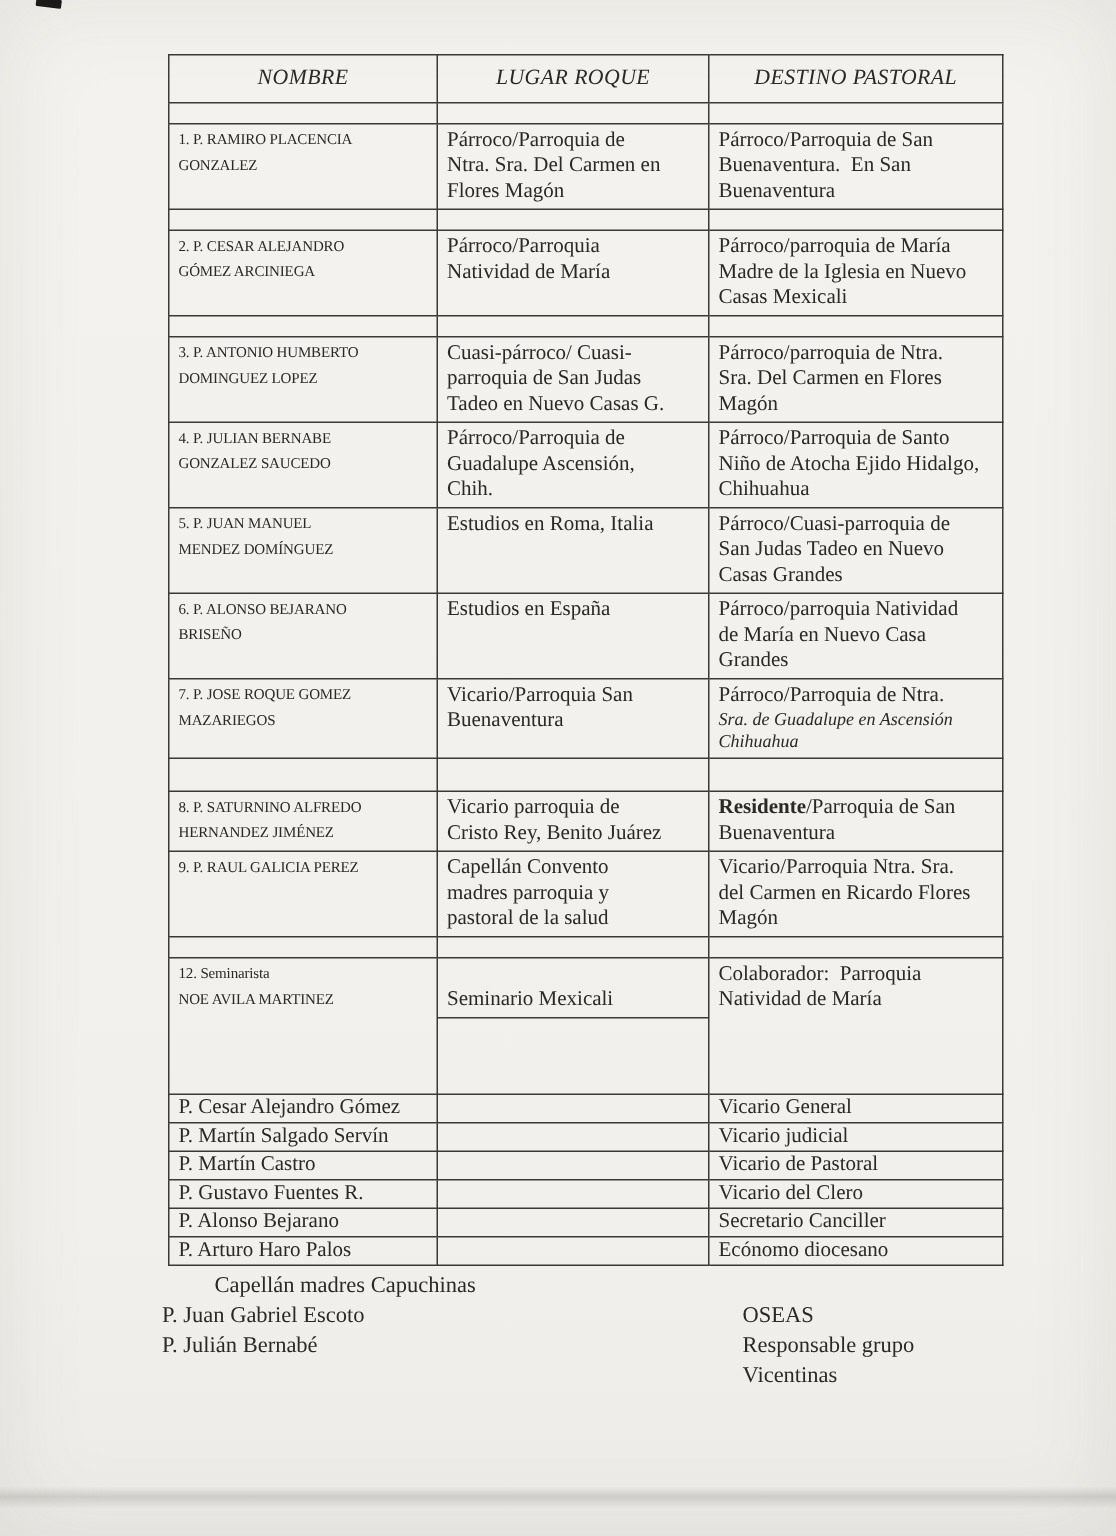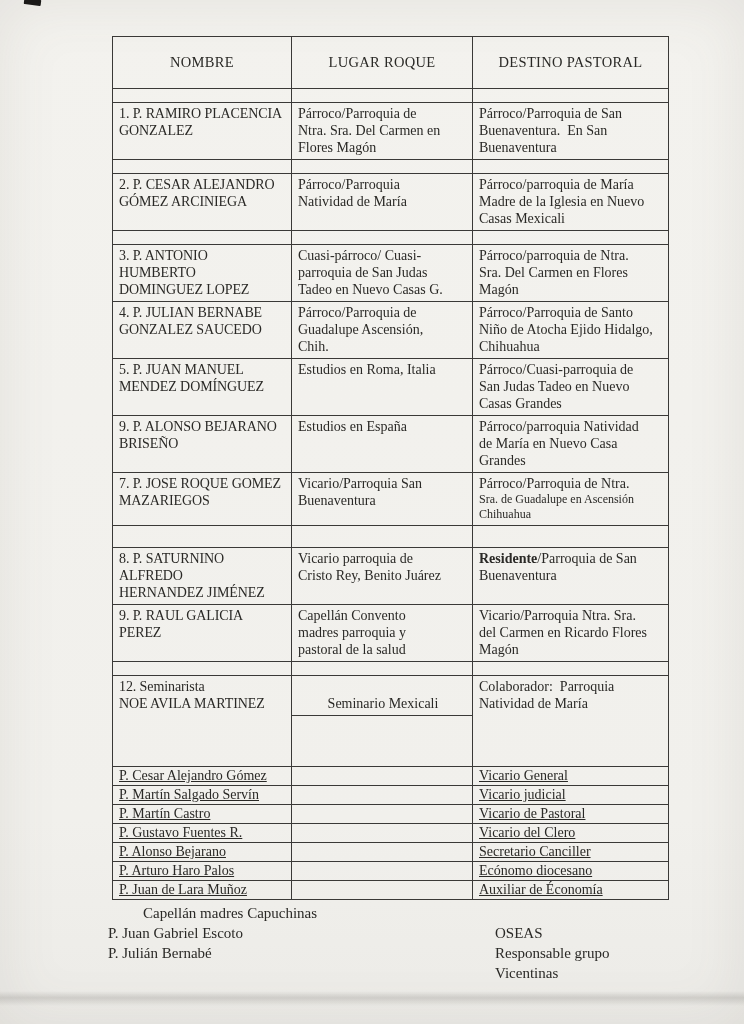--- a/index.html
+++ b/index.html
@@ -32,31 +32,31 @@
   th,td{
     border:1px solid #3a3937;
     vertical-align:top;
     font-size:14px;line-height:17px;
     padding:2px 4px 3px 6px;
     white-space:pre-line;
     overflow:hidden;
   }
   th{
     text-align:center;font-weight:normal;letter-spacing:0.3px;
-    padding:17px 2px;font-size:14.5px;
-  }
-  td.name{font-size:14px;letter-spacing:-0.1px;}
+    padding:7px 2px;font-size:14.5px;font-style:italic;
+  }
+  td.name{font-size:10px;letter-spacing:-0.1px;}
   tr.sp td{height:13px;padding:0;}
   tr.sp-tall td{height:21px;padding:0;}
-  tr.one td{height:15px;padding:1px 4px 1px 6px;line-height:16px;font-size:14px;text-decoration:underline;}
-  .small-line{font-size:12px;line-height:15px;display:block;}
+  tr.one td{height:15px;padding:1px 4px 1px 6px;line-height:16px;font-size:14px;}
+  .small-line{font-size:12px;line-height:15px;display:block;font-style:italic;}
   .bold{font-weight:bold;}
   td.split-cell{padding:0;}
   td.split-cell .upper{
-    padding:2px 4px 3px 6px;border-bottom:1px solid #3a3937;min-height:17px;text-align:center;
+    padding:2px 4px 3px 6px;border-bottom:1px solid #3a3937;min-height:17px;
   }
   td.split-cell .lower{height:16px;}
   .footer{margin:3px 0 0 -4px;font-size:15px;line-height:20px;}
   .f-row{display:flex;}
   .f-name{width:352px;flex:0 0 352px;}
   .f-roles{flex:1;margin-left:35px;}
   .f-roles div{white-space:pre-line;}
 </style>
 </head>
 <body>
@@ -140,21 +140,21 @@
       <tr>
         <td class="name">5. P. JUAN MANUEL
 MENDEZ DOMÍNGUEZ</td>
         <td>Estudios en Roma, Italia</td>
         <td>Párroco/Cuasi-parroquia de
 San Judas Tadeo en Nuevo
 Casas Grandes</td>
       </tr>
 
       <tr>
-        <td class="name">9. P. ALONSO BEJARANO
+        <td class="name">6. P. ALONSO BEJARANO
 BRISEÑO</td>
         <td>Estudios en España</td>
         <td>Párroco/parroquia Natividad
 de María en Nuevo Casa
 Grandes</td>
       </tr>
 
       <tr>
         <td class="name">7. P. JOSE ROQUE GOMEZ
 MAZARIEGOS</td>
@@ -227,25 +227,20 @@
       </tr>
       <tr class="one">
         <td>P. Alonso Bejarano</td>
         <td></td>
         <td>Secretario Canciller</td>
       </tr>
       <tr class="one">
         <td>P. Arturo Haro Palos</td>
         <td></td>
         <td>Ecónomo diocesano</td>
-      </tr>
-      <tr class="one">
-        <td>P. Juan de Lara Muñoz</td>
-        <td></td>
-        <td>Auxiliar de Économía</td>
       </tr>
     </tbody>
       </table>
 
     <div class="footer">
       <div class="f-row">
         <div class="f-roles">
           <div>Capellán madres Capuchinas</div>
         </div>
       </div>

